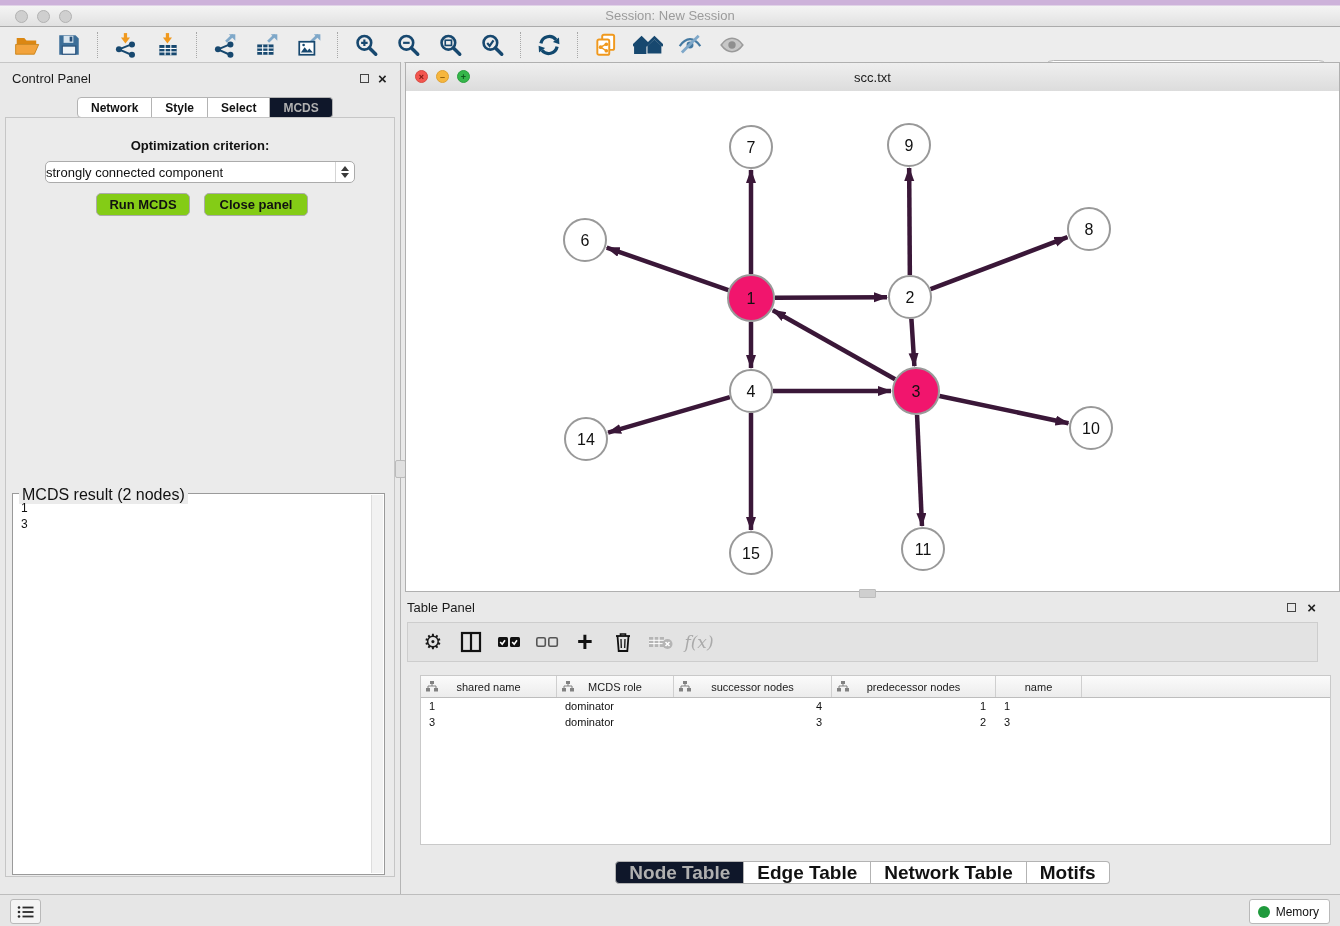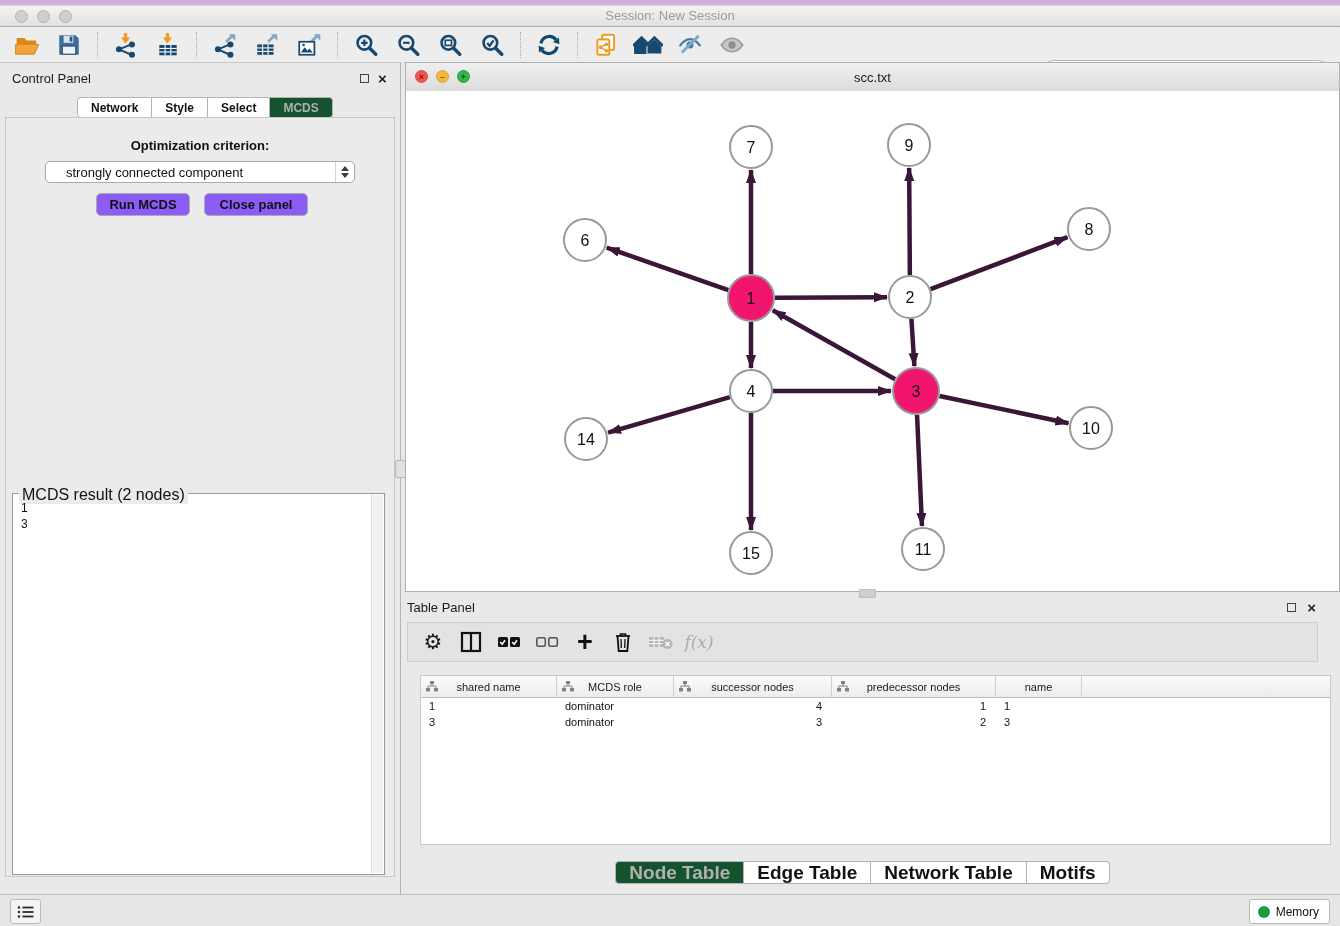--- a/index.html
+++ b/index.html
@@ -28,36 +28,36 @@
   
   .cp-title{position:absolute;left:12px;top:71px;font-size:13px;color:#1a1a1a;}
   .float-icon{position:absolute;width:9px;height:9px;border:1.5px solid #444;box-sizing:border-box;}
   .close-icon{position:absolute;font-size:15px;font-weight:bold;color:#222;line-height:10px;}
   .cp-tabs{position:absolute;left:77px;top:97px;display:flex;height:21px;}
   .seg{border:1px solid #b3b3b3;border-left:none;background:#fff;color:#111;
     font-size:12px;font-weight:bold;display:flex;align-items:center;justify-content:center;
     padding:0 13px;}
   .seg:first-child{border-left:1px solid #b3b3b3;border-radius:4px 0 0 4px;}
   .seg:last-child{border-radius:0 4px 4px 0;}
-  .seg.sel{background:#14532d;color:#b0b0b0;}
+  .seg.sel{background:#0f172a;color:#b0b0b0;}
   .cp-body{position:absolute;left:5px;top:117px;width:390px;height:760px;
     background:#ebebeb;border:1px solid #c6c6c6;box-sizing:border-box;}
   .opt-label{position:absolute;left:0;right:0;top:20px;text-align:center;
     font-size:13px;font-weight:bold;color:#111;}
   .dropdown{position:absolute;left:39px;top:43px;width:310px;height:22px;background:#fff;
     border:1px solid #ababab;border-radius:5px;display:flex;align-items:center;
     box-sizing:border-box;font-size:13px;color:#111;}
-  .dropdown .val{flex:1;margin-left:20px;}
+  .dropdown .val{flex:1;}
   .stepper{width:18px;height:100%;display:flex;flex-direction:column;
     align-items:center;justify-content:center;gap:2px;border-left:1px solid #d5d5d5;}
   .tri-up{width:0;height:0;border-left:4px solid transparent;border-right:4px solid transparent;
     border-bottom:5px solid #3a3a3a;}
   .tri-dn{width:0;height:0;border-left:4px solid transparent;border-right:4px solid transparent;
     border-top:5px solid #3a3a3a;}
-  .pushbtn{position:absolute;height:23px;background:#8b5cf6;border:1px solid #ababab;
+  .pushbtn{position:absolute;height:23px;background:#84cc16;border:1px solid #ababab;
     border-radius:5px;font-size:13px;font-weight:bold;color:#111;display:flex;
     align-items:center;justify-content:center;box-sizing:border-box;
     font-family:"Liberation Sans",sans-serif;}
   .result-box{position:absolute;left:12px;top:493px;width:373px;height:382px;
     background:#fff;border:1px solid #9a9a9a;box-sizing:border-box;}
   .result-legend{position:absolute;left:6px;top:-8px;background:#ebebeb;padding:0 3px;
     font-size:16px;color:#111;white-space:nowrap;}
   .result-lines{position:absolute;left:8px;top:6px;font-size:12px;color:#111;line-height:16px;}
   .result-scroll{position:absolute;right:1px;top:1px;bottom:1px;width:11px;
     background:#f2f2f2;border-left:1px solid #ddd;}

